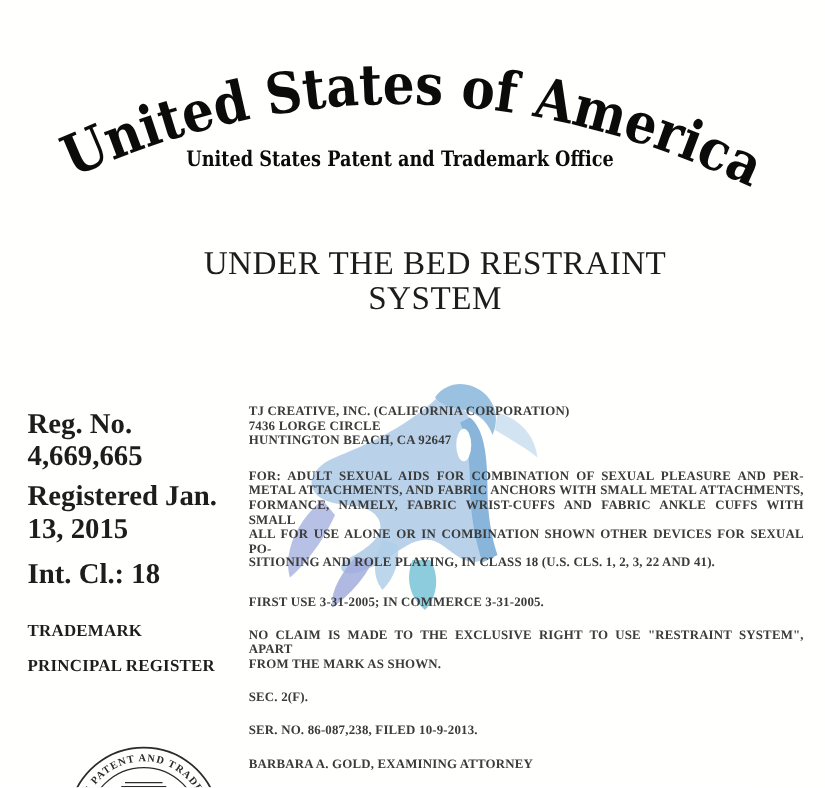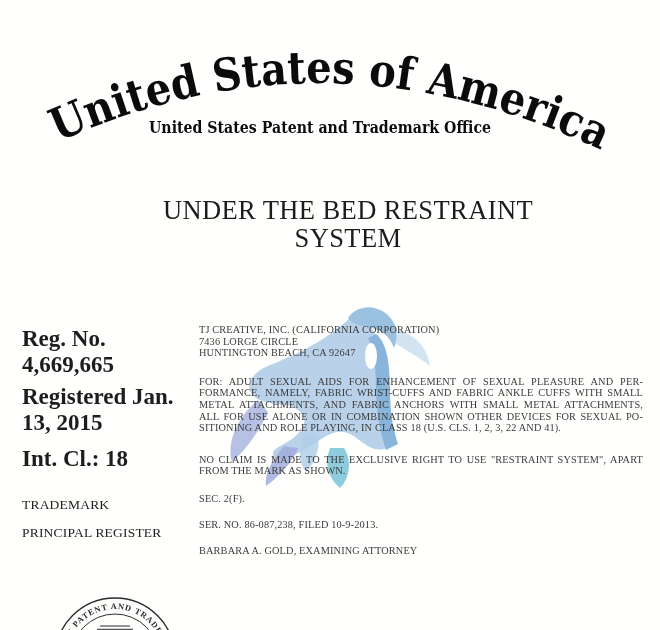--- a/index.html
+++ b/index.html
@@ -13,29 +13,29 @@
   .arc-sub{font-family:"DejaVu Serif",serif;font-weight:bold;font-size:17px;fill:#0b0b0b;}
   
   .mark-title{
     position:absolute;top:196px;left:0;width:660px;text-align:center;
     font-size:26.5px;line-height:28px;color:#1c1c1c;letter-spacing:.4px;padding-left:18px;
   }
   
   .left-col{position:absolute;left:22px;top:326px;width:178px;color:#1d1d1d;}
   .lc-big{font-size:23px;font-weight:bold;line-height:1.15;margin-bottom:5px;}
   .lc-int{margin-top:9px;}
-  .lc-small{font-size:13.5px;font-weight:normal;letter-spacing:.2px;}
+  .lc-small{font-size:13.5px;font-weight:bold;letter-spacing:.2px;}
   .lc-trademark{margin-top:25px;}
   .lc-register{margin-top:12px;}
   
   .right-col{
     position:absolute;left:199px;top:324px;width:444px;
     font-size:10.3px;line-height:11.6px;letter-spacing:.15px;color:#3b3b3b;
   }
-  .para{margin:0 0 14px 0;}
+  .para{margin:0 0 14px 0;font-weight:bold;}
   .owner{margin-bottom:17px;}
   .goods{margin-bottom:20px;}
   .disclaimer{margin-bottom:16px;}
   .section{margin-bottom:14px;}
   .serial{margin-bottom:15px;}
   .just > div{text-align:justify;text-align-last:justify;}
   .just > div:last-child{text-align-last:left;}
   
   .watermark{position:absolute;left:0;top:0;width:660px;height:630px;z-index:0;pointer-events:none;}
   .content{position:relative;z-index:1;}
@@ -102,26 +102,27 @@
       <div class="lc-small lc-register">PRINCIPAL REGISTER</div>
     </div>
 
     <div class="right-col">
       <div class="para owner">
           <div>TJ CREATIVE, INC. (CALIFORNIA CORPORATION)</div>
           <div>7436 LORGE CIRCLE</div>
           <div>HUNTINGTON BEACH, CA 92647</div>
         </div>
       <div class="para goods just">
-          <div>FOR: ADULT SEXUAL AIDS FOR ENHANCEMENT OF SEXUAL PLEASURE AND PER-</div>
+          <div>FOR: ADULT SEXUAL AIDS FOR COMBINATION OF SEXUAL PLEASURE AND PER-</div>
+          <div>METAL ATTACHMENTS, AND FABRIC ANCHORS WITH SMALL METAL ATTACHMENTS,</div>
           <div>FORMANCE, NAMELY, FABRIC WRIST-CUFFS AND FABRIC ANKLE CUFFS WITH SMALL</div>
-          <div>METAL ATTACHMENTS, AND FABRIC ANCHORS WITH SMALL METAL ATTACHMENTS,</div>
           <div>ALL FOR USE ALONE OR IN COMBINATION SHOWN OTHER DEVICES FOR SEXUAL PO-</div>
           <div>SITIONING AND ROLE PLAYING, IN CLASS 18 (U.S. CLS. 1, 2, 3, 22 AND 41).</div>
         </div>
+      <div class="para">FIRST USE 3-31-2005; IN COMMERCE 3-31-2005.</div>
       <div class="para disclaimer just">
           <div>NO CLAIM IS MADE TO THE EXCLUSIVE RIGHT TO USE "RESTRAINT SYSTEM", APART</div>
           <div>FROM THE MARK AS SHOWN.</div>
         </div>
       <div class="para section">SEC. 2(F).</div>
       <div class="para serial">SER. NO. 86-087,238, FILED 10-9-2013.</div>
       <div class="para">BARBARA A. GOLD, EXAMINING ATTORNEY</div>
     </div>
 
     <svg class="seal" viewBox="40 593 150 37">

